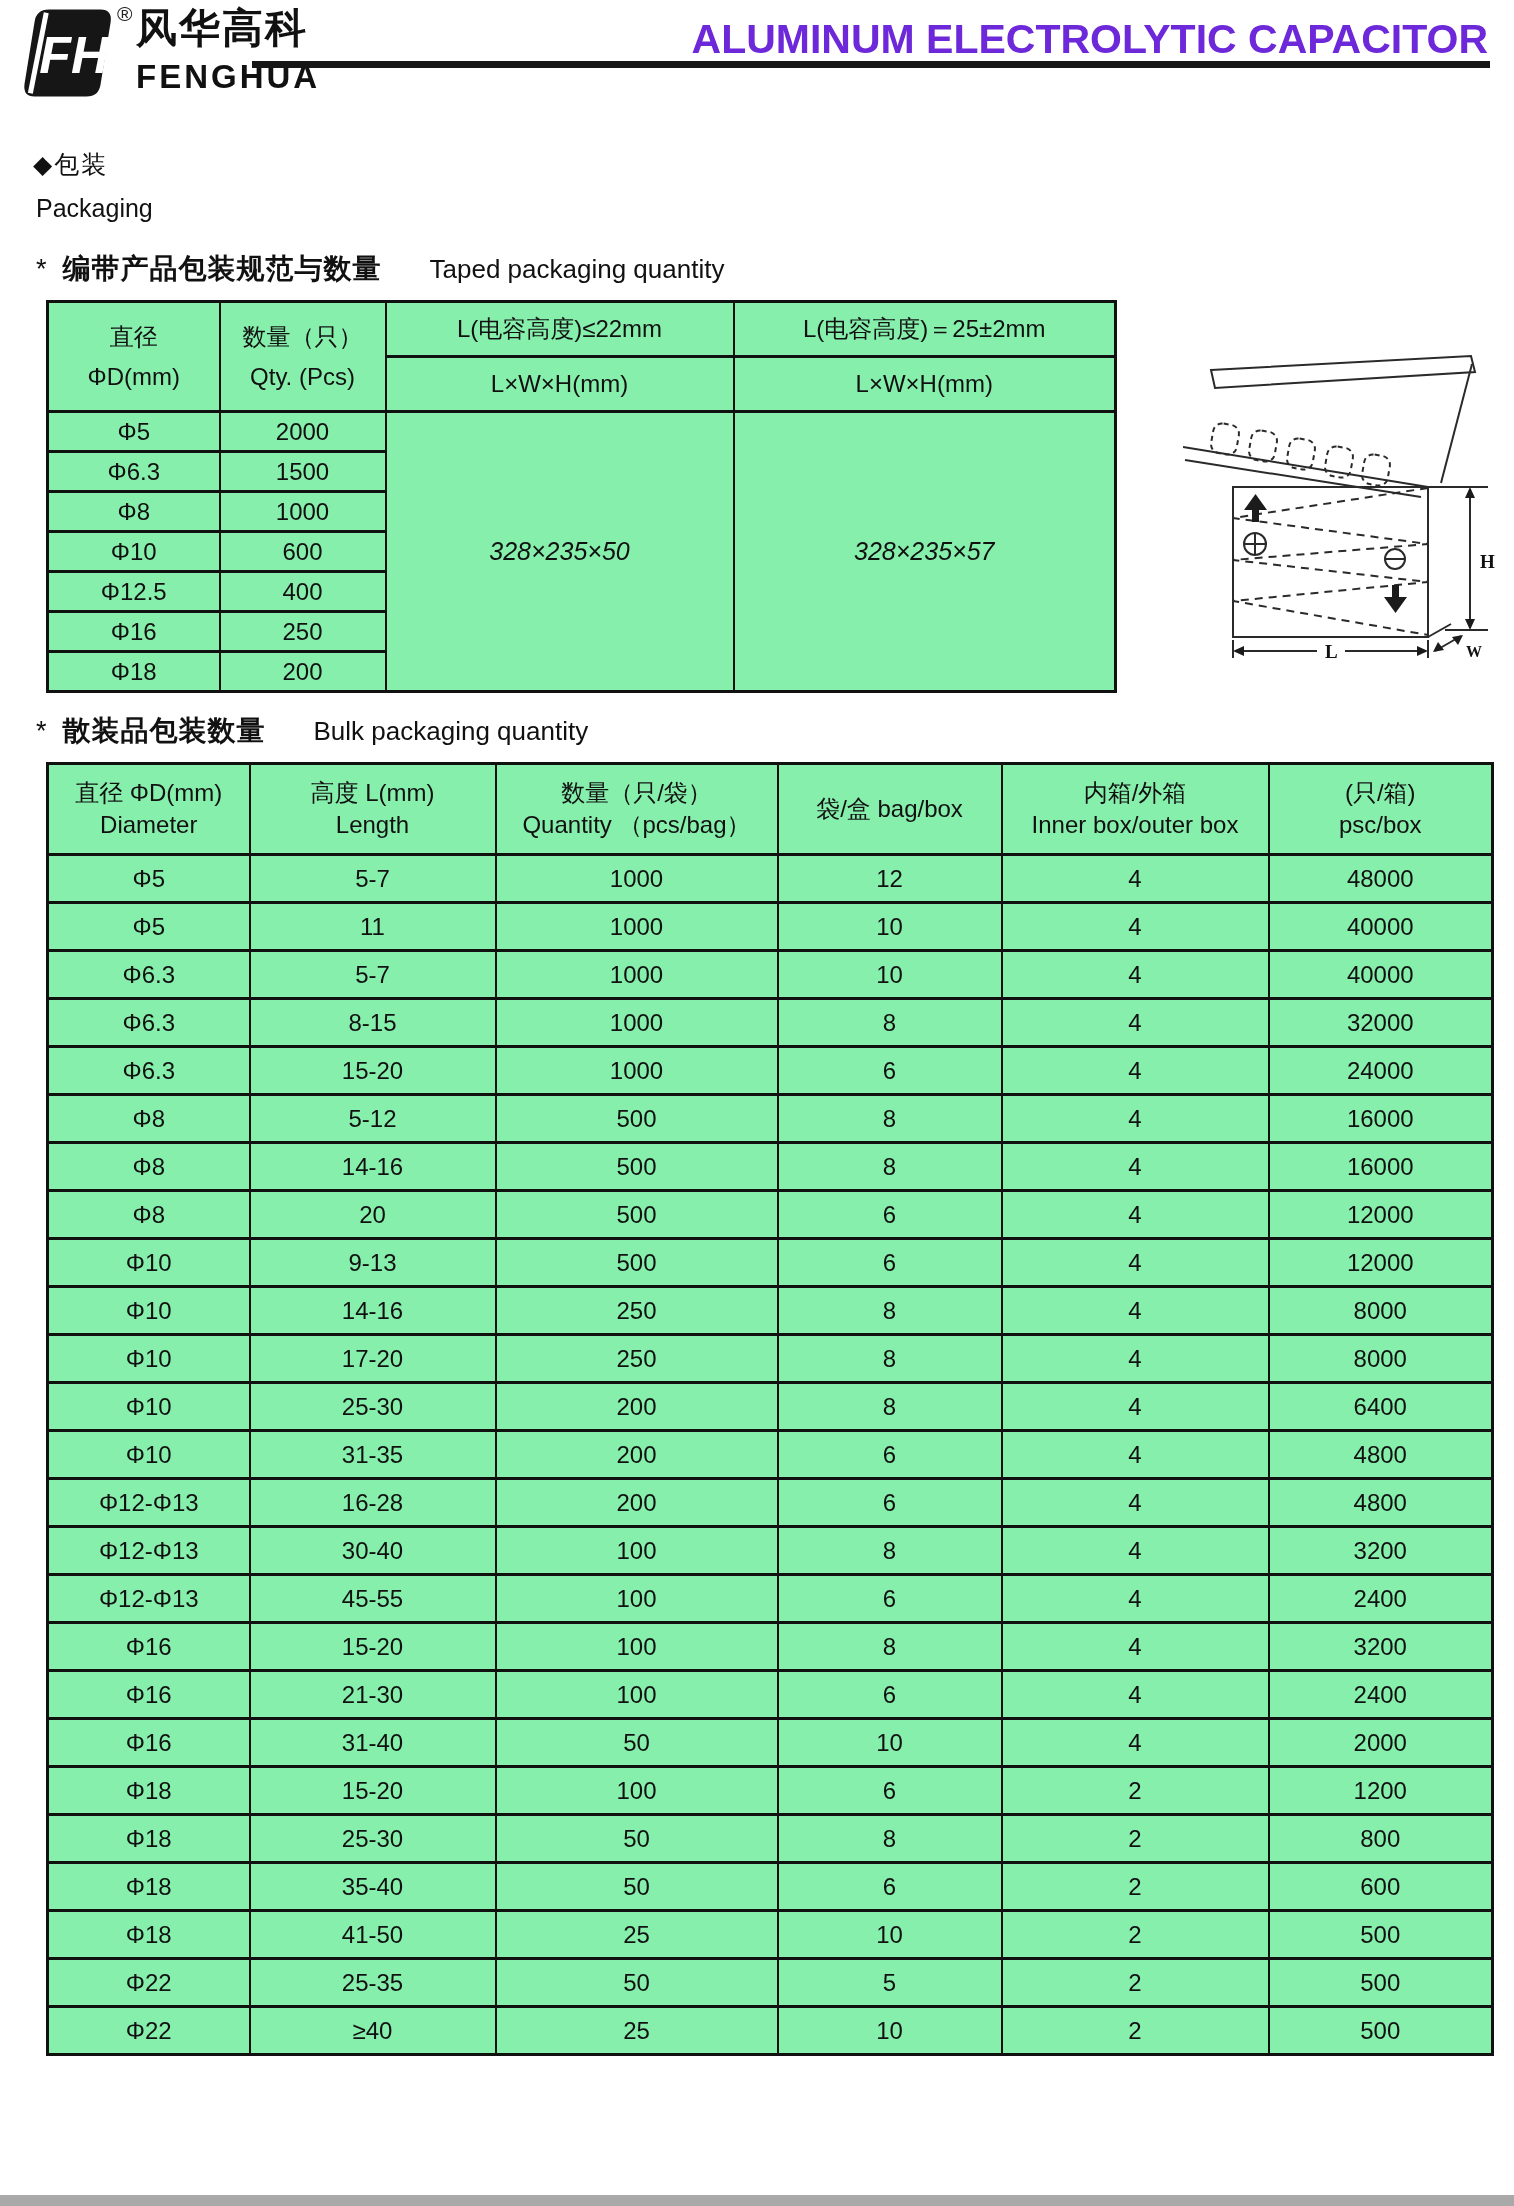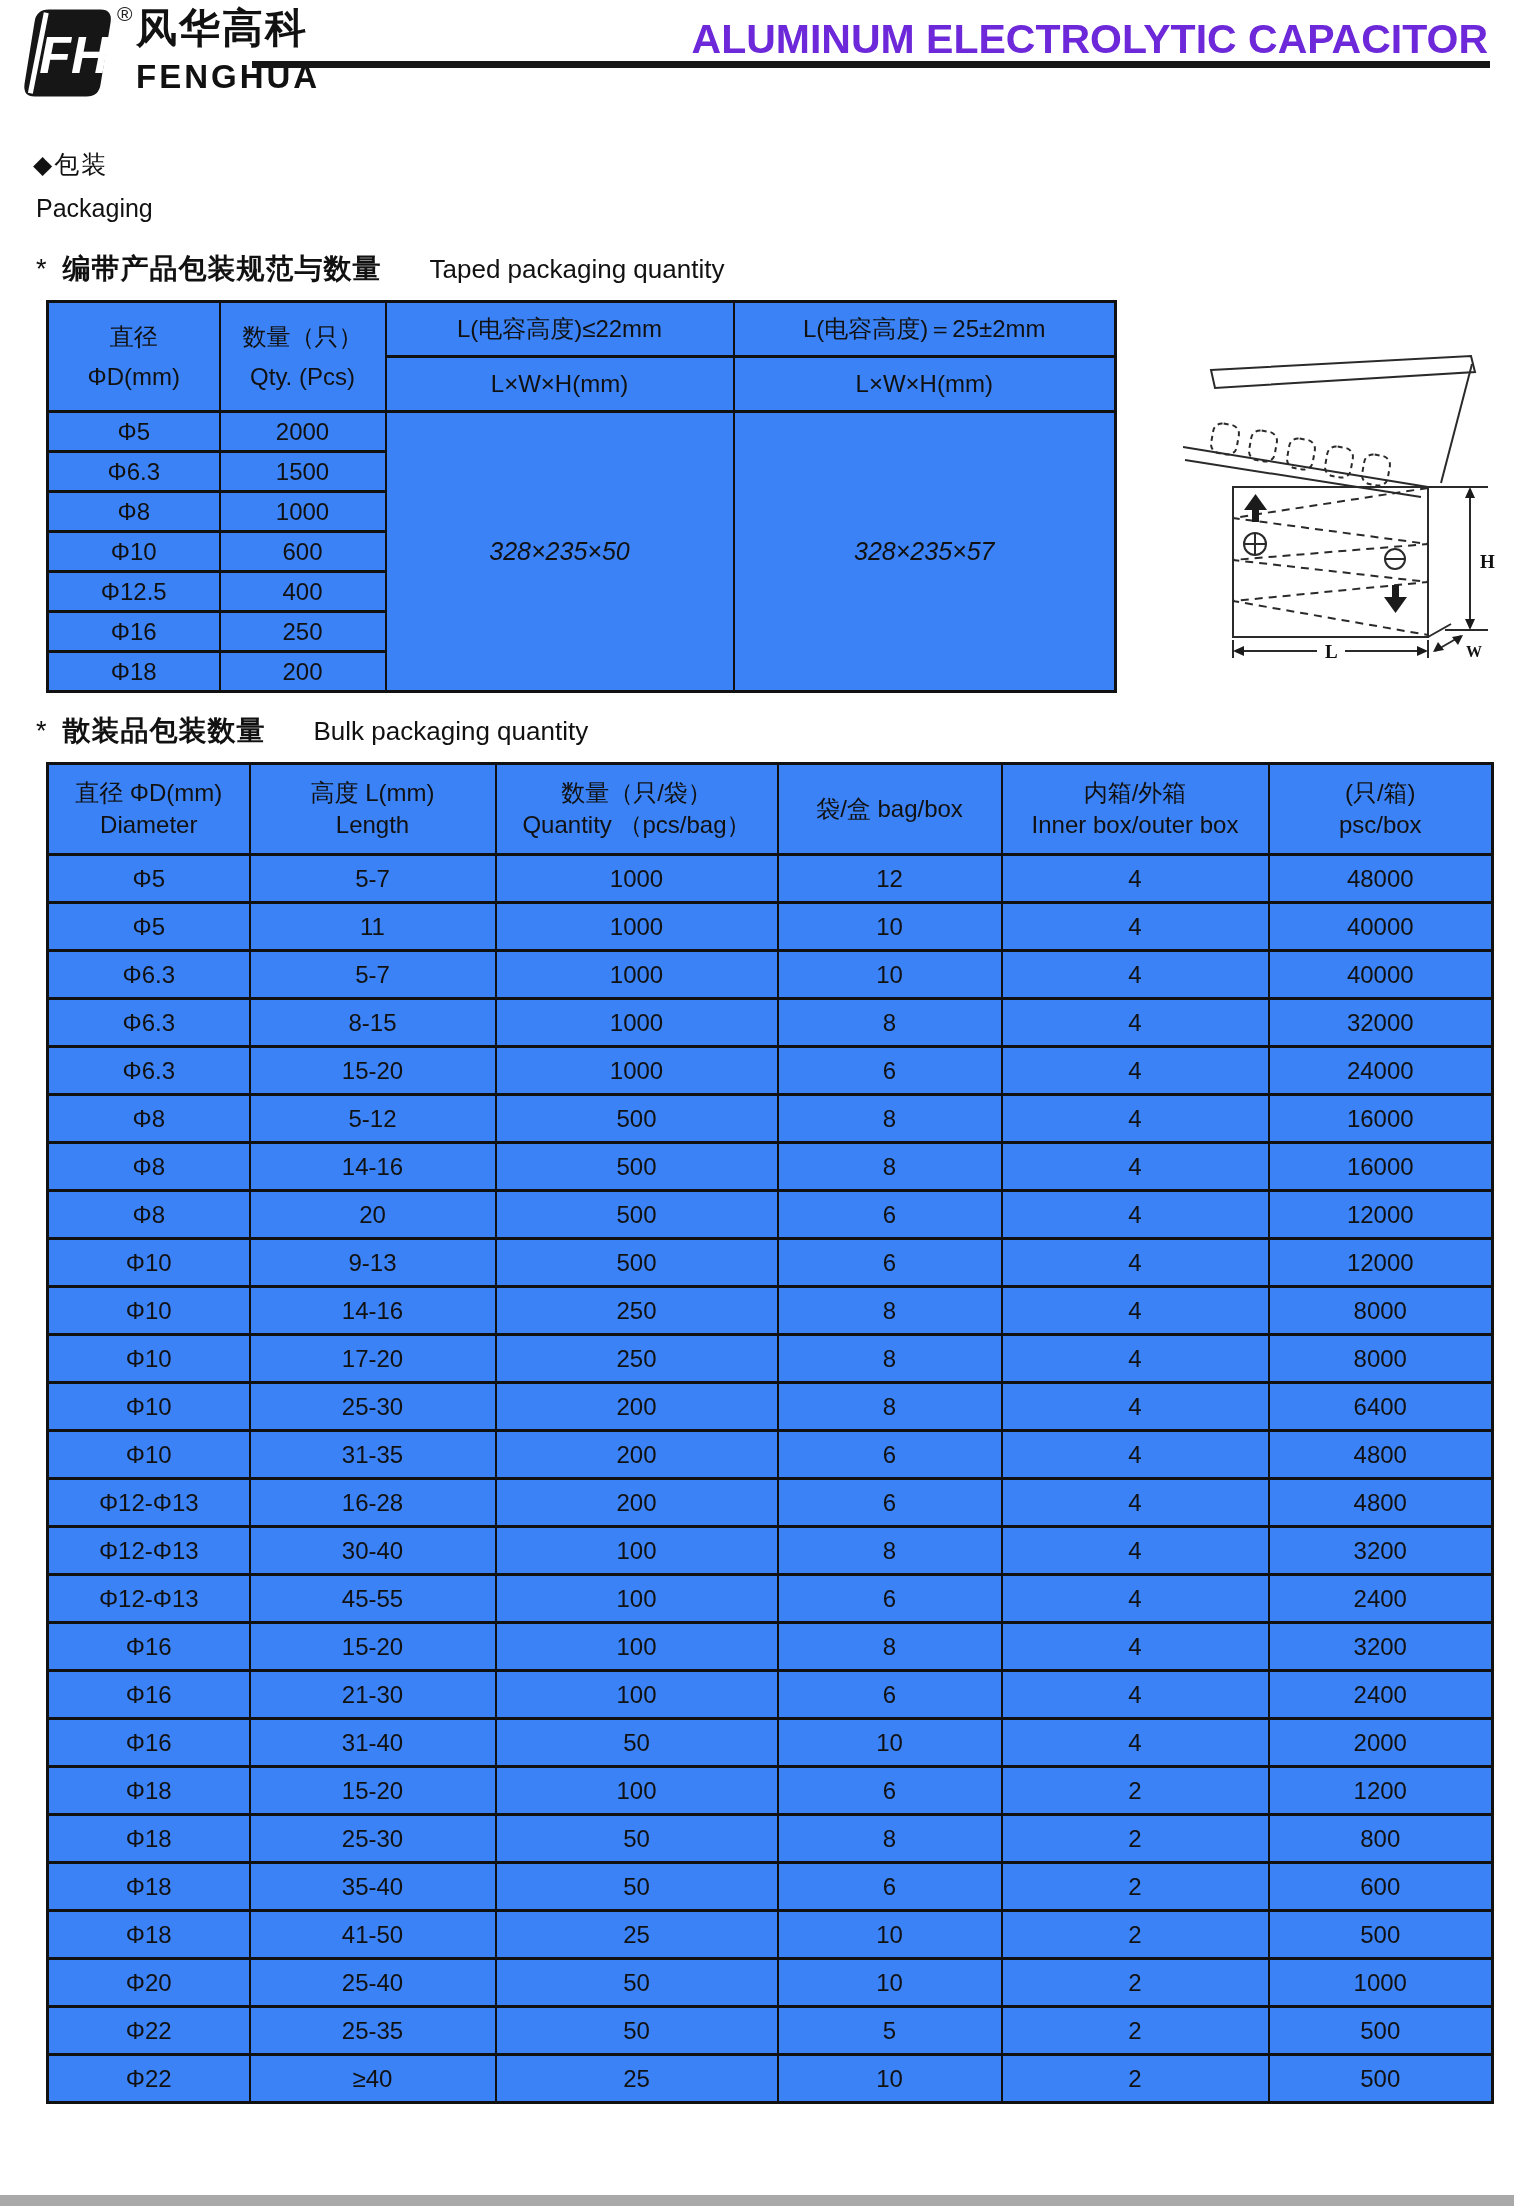--- a/index.html
+++ b/index.html
@@ -19,21 +19,21 @@
   .sec-cn{position:absolute;left:33px;top:148px;font-size:25px;letter-spacing:2px;}
   .sec-en{position:absolute;left:36px;top:194px;font-size:25px;}
   .tbl-title{position:absolute;display:flex;align-items:baseline;}
   .tbl-title .star{font-size:27px;margin-right:16px;}
   .tbl-title .cn{font-size:28px;font-weight:700;letter-spacing:1px;}
   .tbl-title .en{font-size:26px;margin-left:48px;}
   .taped-title{left:36px;top:250px;}
   .bulk-title{left:36px;top:712px;}
 
   
-  table{border-collapse:collapse;table-layout:fixed;background:#3b82f6;}
+  table{border-collapse:collapse;table-layout:fixed;background:#86efac;}
   th,td{border:2px solid #111;border-top-width:3px;border-bottom-width:3px;
         text-align:center;vertical-align:middle;padding:0;font-weight:400;}
   table{border:3px solid #111;}
   .t1{position:absolute;left:46px;top:300px;width:1068px;}
   .t1 thead th{height:52px;font-size:24px;}
   .t1 tbody td{height:37px;font-size:24px;}
   .t1 .dim{font-size:25px;font-style:italic;}
   .twoline div{line-height:34px;margin:6px 0;font-size:24px;}
   .t2{position:absolute;left:46px;top:762px;width:1445px;}
   .t2 thead th{height:88px;font-size:24px;}
@@ -421,28 +421,20 @@
         </tr>
         <tr>
           <td>Φ18</td>
           <td>41-50</td>
           <td>25</td>
           <td>10</td>
           <td>2</td>
           <td>500</td>
         </tr>
         <tr>
-          <td>Φ20</td>
-          <td>25-40</td>
-          <td>50</td>
-          <td>10</td>
-          <td>2</td>
-          <td>1000</td>
-        </tr>
-        <tr>
           <td>Φ22</td>
           <td>25-35</td>
           <td>50</td>
           <td>5</td>
           <td>2</td>
           <td>500</td>
         </tr>
         <tr>
           <td>Φ22</td>
           <td>≥40</td>

